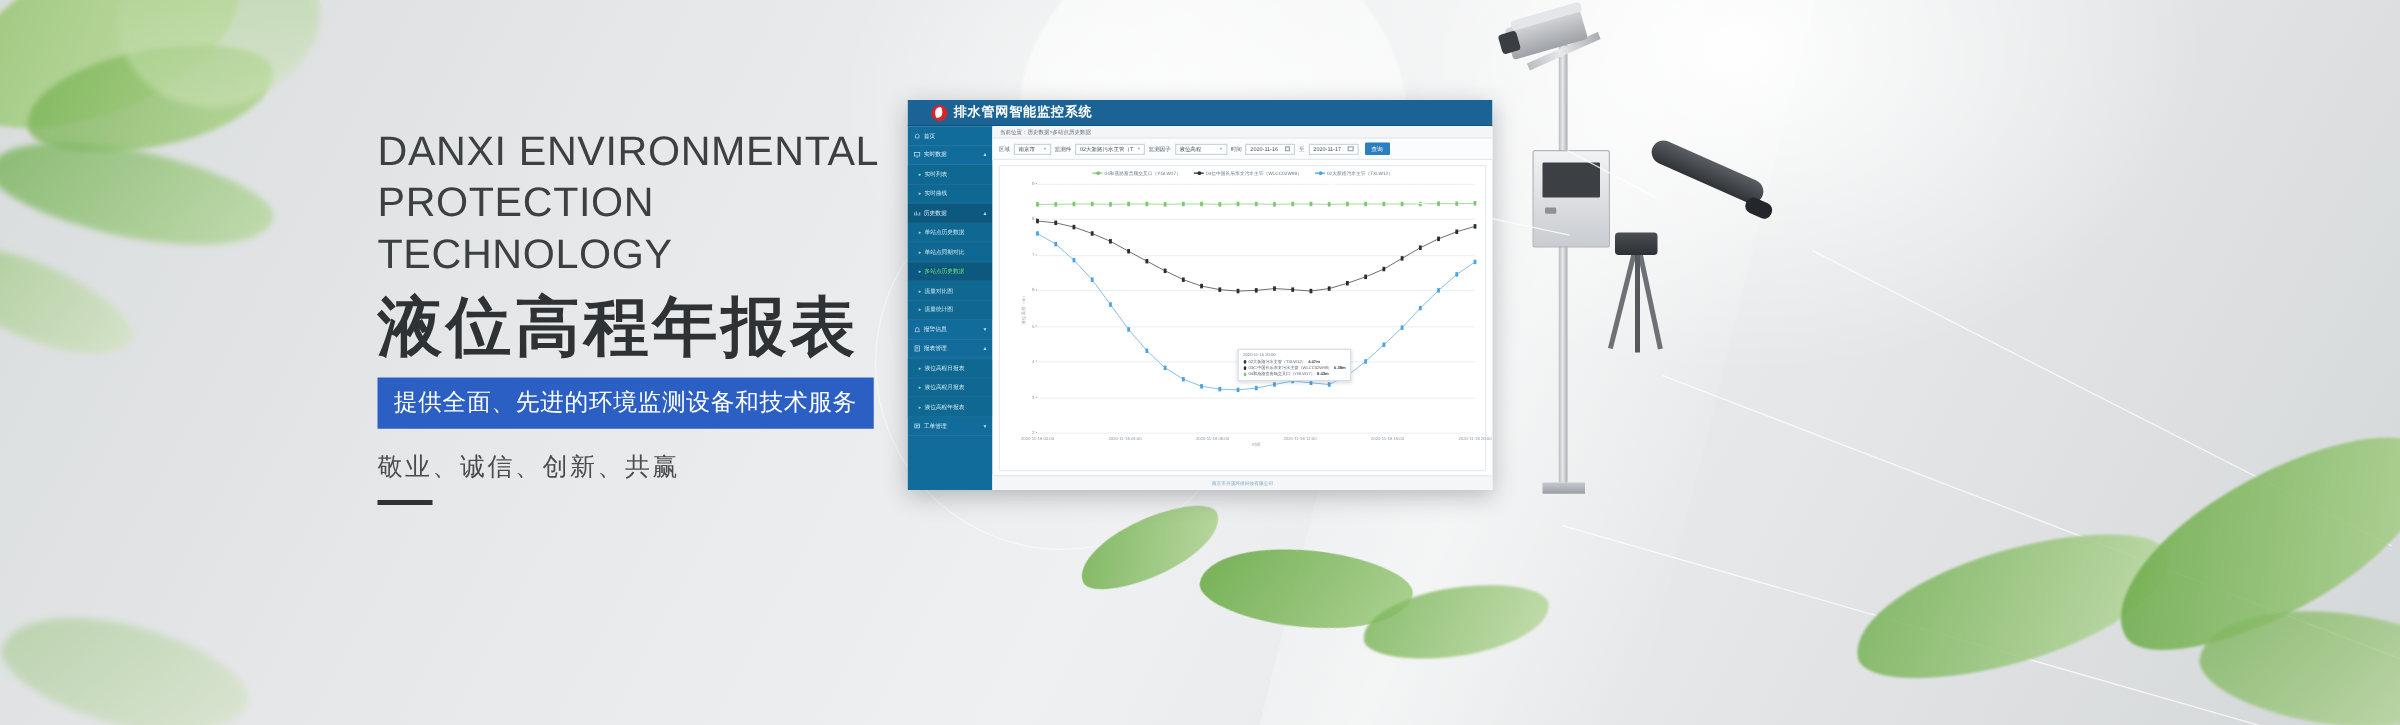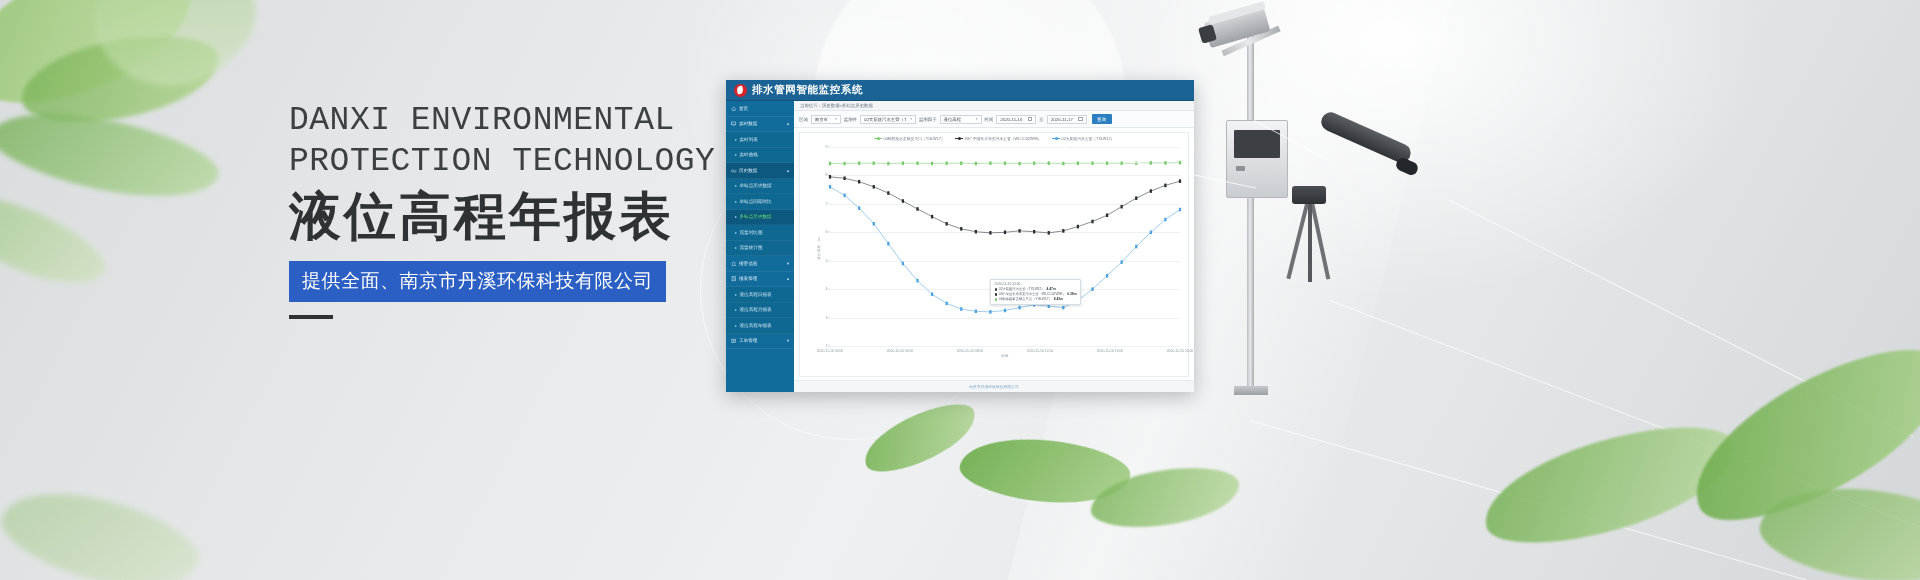--- a/index.html
+++ b/index.html
@@ -37,21 +37,21 @@
   .diag {
     position: absolute; height: 1px;
     background: rgba(255,255,255,0.75);
     transform-origin: left center;
   }
 
   
   .leaf { position: absolute; border-radius: 56% 44% 56% 44% / 62% 38% 62% 38%; }
 
   
-  #text-block { position: absolute; left: 289px; top: 100px; width: 440px; font-family: Liberation Mono, monospace; }
+  #text-block { position: absolute; left: 302px; top: 100px; width: 440px; }
   #en-title {
     font-size: 33px; letter-spacing: 0.5px; line-height: 41px;
     color: #3c4043; font-weight: 400; white-space: pre-line;
   }
   #cn-title {
     margin-top: 8px;
     font-size: 52px; font-weight: bold; letter-spacing: 3px;
     color: #2f3234; line-height: 62px;
   }
   #tagline {
@@ -76,21 +76,21 @@
   
   #app {
     position: absolute; left: 726px; top: 80px; width: 468px; height: 312px;
     background: #f4f6f8;
     box-shadow: 0 5px 18px rgba(40,50,60,0.30);
     overflow: hidden;
     font-size: 4.6px;
   }
   #app-header {
     height: 21px; background: #1a6394;
-    display: flex; align-items: center; gap: 5px; padding-left: 8px;
+    display: flex; align-items: center; gap: 5px; padding-left: 19px;
     border-bottom: 1px solid #14517a;
   }
   #app-logo {
     width: 13px; height: 13px; border-radius: 50%;
     background: #d8232a; position: relative; flex: none;
   }
   #app-logo::after {
     content: ""; position: absolute; left: 3.4px; top: 2.6px;
     width: 6px; height: 8px; background: #ffffff;
     border-radius: 60% 20% 60% 20%;
@@ -255,21 +255,22 @@
   <div class="leaf" style="left:1480px;top:440px;width:260px;height:90px;background:linear-gradient(125deg,#74b053,#bfdca7);opacity:.88;transform:rotate(-14deg);filter:blur(1px);"></div>
   <div class="leaf" style="left:1680px;top:380px;width:280px;height:110px;background:linear-gradient(125deg,#6aaa48,#b2d596);opacity:.9;transform:rotate(-26deg);filter:blur(1px);"></div>
   <div class="leaf" style="left:1760px;top:490px;width:220px;height:90px;background:linear-gradient(125deg,#78b257,#c4ddab);opacity:.8;transform:rotate(10deg);filter:blur(1.4px);"></div>
   <div class="leaf" style="left:0px;top:500px;width:200px;height:80px;background:linear-gradient(125deg,#8dc06c,#d2e4bd);opacity:.45;transform:rotate(18deg);filter:blur(3px);"></div>
 </div>
 
 <div id="text-block">
   <div id="en-title">DANXI ENVIRONMENTAL
 PROTECTION TECHNOLOGY</div>
   <div id="cn-title">液位高程年报表</div>
-  <div id="tagline">提供全面、南京市丹溪环保科技有限公司</div>
+  <div id="tagline">提供全面、先进的环境监测设备和技术服务</div>
+  <div id="slogan">敬业、诚信、创新、共赢</div>
   <div id="rule"></div>
 </div>
 
 <div id="app">
 
   <div id="app-header">
     <div id="app-logo"></div>
     <div id="app-title">排水管网智能监控系统</div>
   </div>
 

